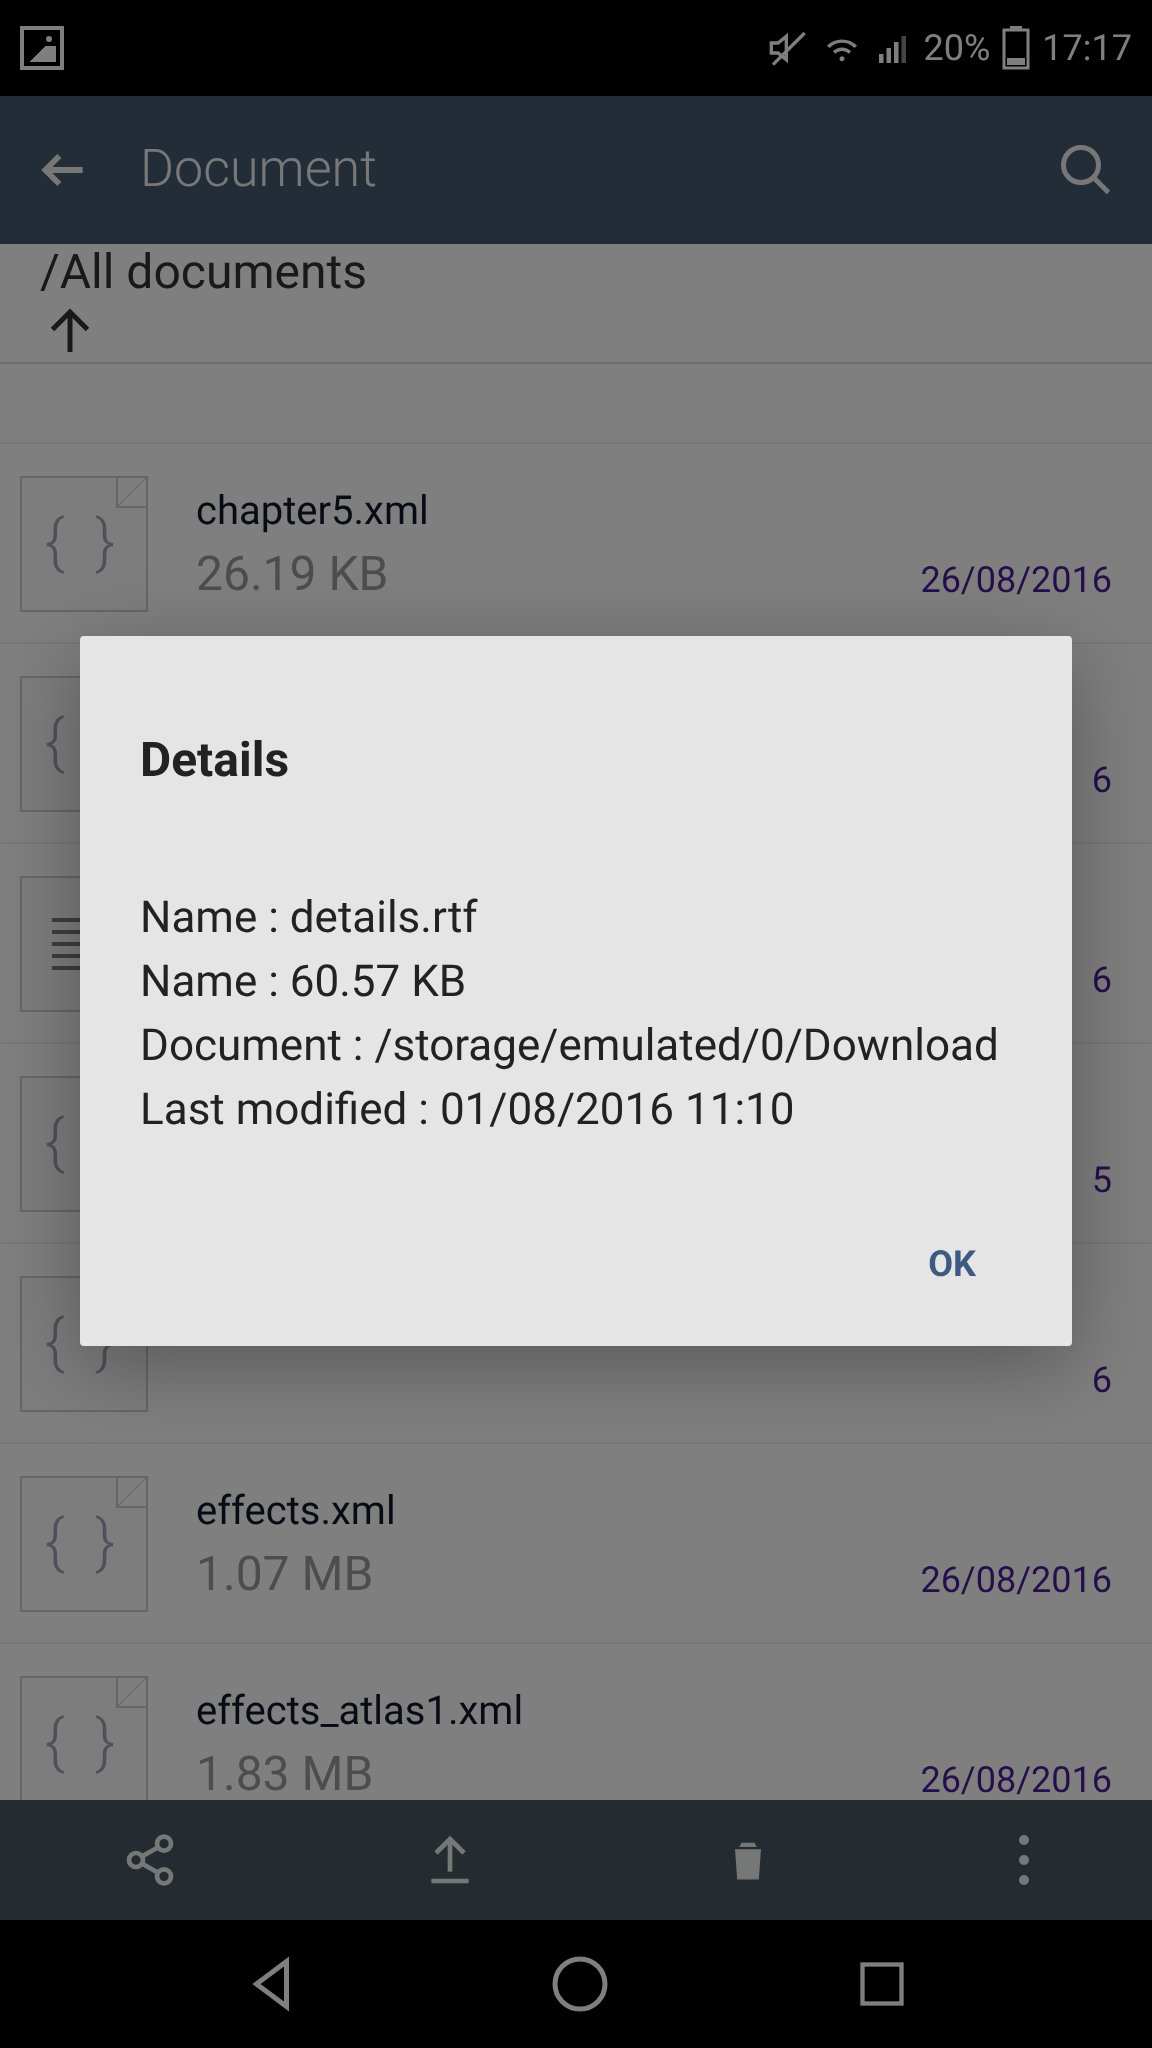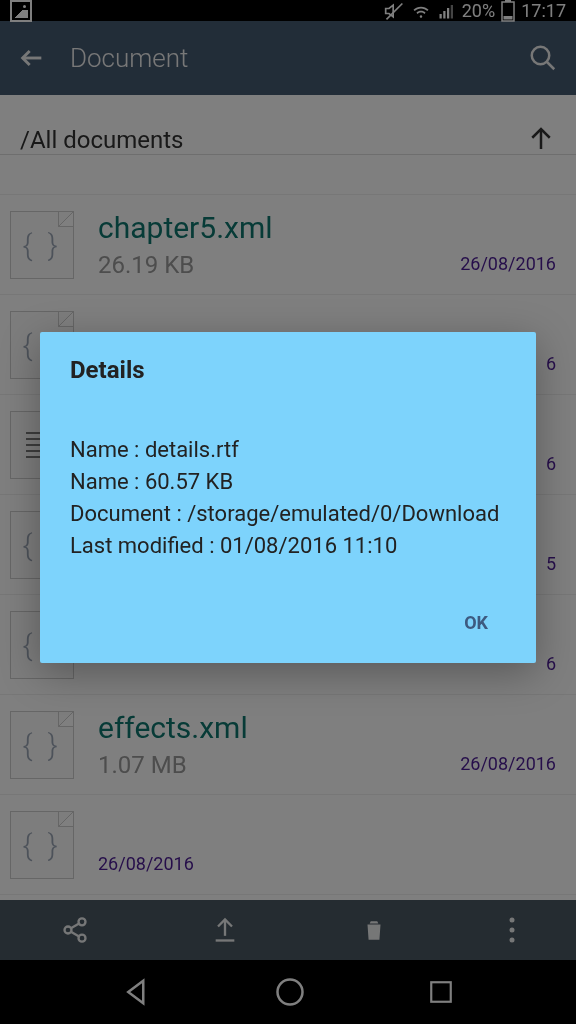--- a/index.html
+++ b/index.html
@@ -1,52 +1,52 @@
 <!DOCTYPE html>
 <html><head>
   <meta charset="utf-8">
   <style>
     * { margin: 0; padding: 0; box-sizing: border-box; font-family: Roboto, Arial, sans-serif; }
     body { width: 576px; height: 1024px; overflow: hidden; background: #000; position: relative; }
     
-    .status-bar { height: 21px; background: #000; display: flex; align-items: center; justify-content: space-between; padding: 0 10px; color: #fff; }
+    .status-bar { height: 48px; background: #000; display: flex; align-items: center; justify-content: space-between; padding: 0 10px; color: #fff; }
     .status-left { display: flex; align-items: center; }
     .status-right { display: flex; align-items: center; gap: 6px; font-size: 18px; }
     .pic-icon { width: 22px; height: 22px; border: 2px solid #fff; position: relative; }
     .pic-icon::before { content: ''; position: absolute; bottom: 2px; left: 2px; right: 2px; height: 8px; background: linear-gradient(135deg, transparent 40%, #fff 40%); }
     .pic-icon::after { content: ''; position: absolute; top: 3px; right: 4px; width: 3px; height: 3px; background: #fff; border-radius: 50%; }
     
     .app-bar { height: 74px; background: #455a70; display: flex; align-items: center; padding: 0 18px; color: #f0f0f0; }
     .app-bar-title { font-size: 26px; margin-left: 24px; font-weight: 300; flex: 1; }
     
-    .breadcrumb-bar { height: 60px; background: #fff; display: flex; align-items: flex-end; padding: 0 20px; border-bottom: 1px solid #ddd; }
+    .breadcrumb-bar { height: 60px; background: #fff; display: flex; align-items: flex-start; padding: 0 20px; border-bottom: 1px solid #ddd; flex-direction: column; }
     .breadcrumb-text { font-size: 24px; color: #333; flex: 1; }
     
     .file-list { background: #fff; height: 760px; overflow: hidden; }
     .file-item { display: flex; align-items: center; padding: 12px 20px 12px 10px; border-bottom: 1px solid #eee; height: 100px; }
     .file-item.partial-top { height: 40px; padding-top: 0; align-items: flex-start; }
     .file-icon { width: 64px; height: 68px; background: #fafafa; border: 1px solid #ccc; position: relative; margin-right: 24px; display: flex; align-items: center; justify-content: center; flex-shrink: 0; }
     .file-icon::before { content: ''; position: absolute; top: 0; right: 0; width: 14px; height: 14px; background: linear-gradient(135deg, #fafafa 48%, #ccc 50%, #fff 52%); border-left: 1px solid #ccc; border-bottom: 1px solid #ccc; }
     .braces { font-size: 30px; color: #9aa5b5; font-weight: 300; letter-spacing: 4px; }
     .lines-icon { display: flex; flex-direction: column; gap: 4px; }
     .lines-icon span { width: 32px; height: 2px; background: #7a7a7a; }
     .file-info { flex: 1; }
-    .file-name { font-size: 30px; color: #0f766e; margin-bottom: 6px; }
+    .file-name { font-size: 20px; color: #0f172a; margin-bottom: 6px; }
     .file-size { font-size: 24px; color: #9a9a9a; }
     .file-date { font-size: 18px; color: #4c1d95; align-self: flex-end; margin-bottom: 8px; }
     .file-meta { display: flex; flex-direction: column; align-items: flex-end; justify-content: flex-end; height: 100%; }
     
     .bottom-bar { position: absolute; bottom: 64px; left: 0; right: 0; height: 60px; background: #4a5862; display: flex; align-items: center; justify-content: space-around; }
     .bottom-bar svg { opacity: 0.9; }
     
     .nav-bar { position: absolute; bottom: 0; left: 0; right: 0; height: 64px; background: #000; display: flex; align-items: center; justify-content: space-around; padding: 0 60px; }
     
     .dim-overlay { position: absolute; top: 0; left: 0; right: 0; bottom: 0; background: rgba(0,0,0,0.5); z-index: 10; }
     
-    .dialog { position: absolute; top: 332px; left: 40px; right: 40px; background: #7dd3fc; z-index: 20; box-shadow: 0 10px 40px rgba(0,0,0,0.3); border-radius: 2px; padding: 24px 30px 20px; }
+    .dialog { position: absolute; top: 318px; left: 40px; right: 40px; background: #e5e5e5; z-index: 20; box-shadow: 0 10px 40px rgba(0,0,0,0.3); border-radius: 2px; padding: 48px 30px 20px; }
     .dialog-title { font-size: 24px; font-weight: bold; color: #222; margin-bottom: 50px; }
     .dialog-body { font-size: 22px; color: #222; line-height: 1.45; margin-bottom: 40px; margin-top: 40px; }
     .dialog-actions { display: flex; justify-content: flex-end; }
     .dialog-ok { font-size: 18px; font-weight: bold; color: #3d5a80; padding: 10px 18px; background: none; border: none; cursor: pointer; }
   </style>
 </head>
 <body>
 
 <div class="status-bar">
   <div class="status-left">
@@ -176,20 +176,24 @@
         <div class="file-size">1.07 MB</div>
       </div>
       <div class="file-meta">
         <div class="file-date">26/08/2016</div>
       </div>
     </div>
     <div class="file-item">
       <div class="file-icon">
         <span class="braces">{ }</span>
       </div>
+      <div class="file-info">
+        <div class="file-name">effects_atlas1.xml</div>
+        <div class="file-size">1.83 MB</div>
+      </div>
       <div class="file-meta">
         <div class="file-date">26/08/2016</div>
       </div>
     </div>
     <div class="file-item">
       <div class="file-icon"></div>
       <div class="file-meta">
         <div class="file-date"></div>
       </div>
     </div>

